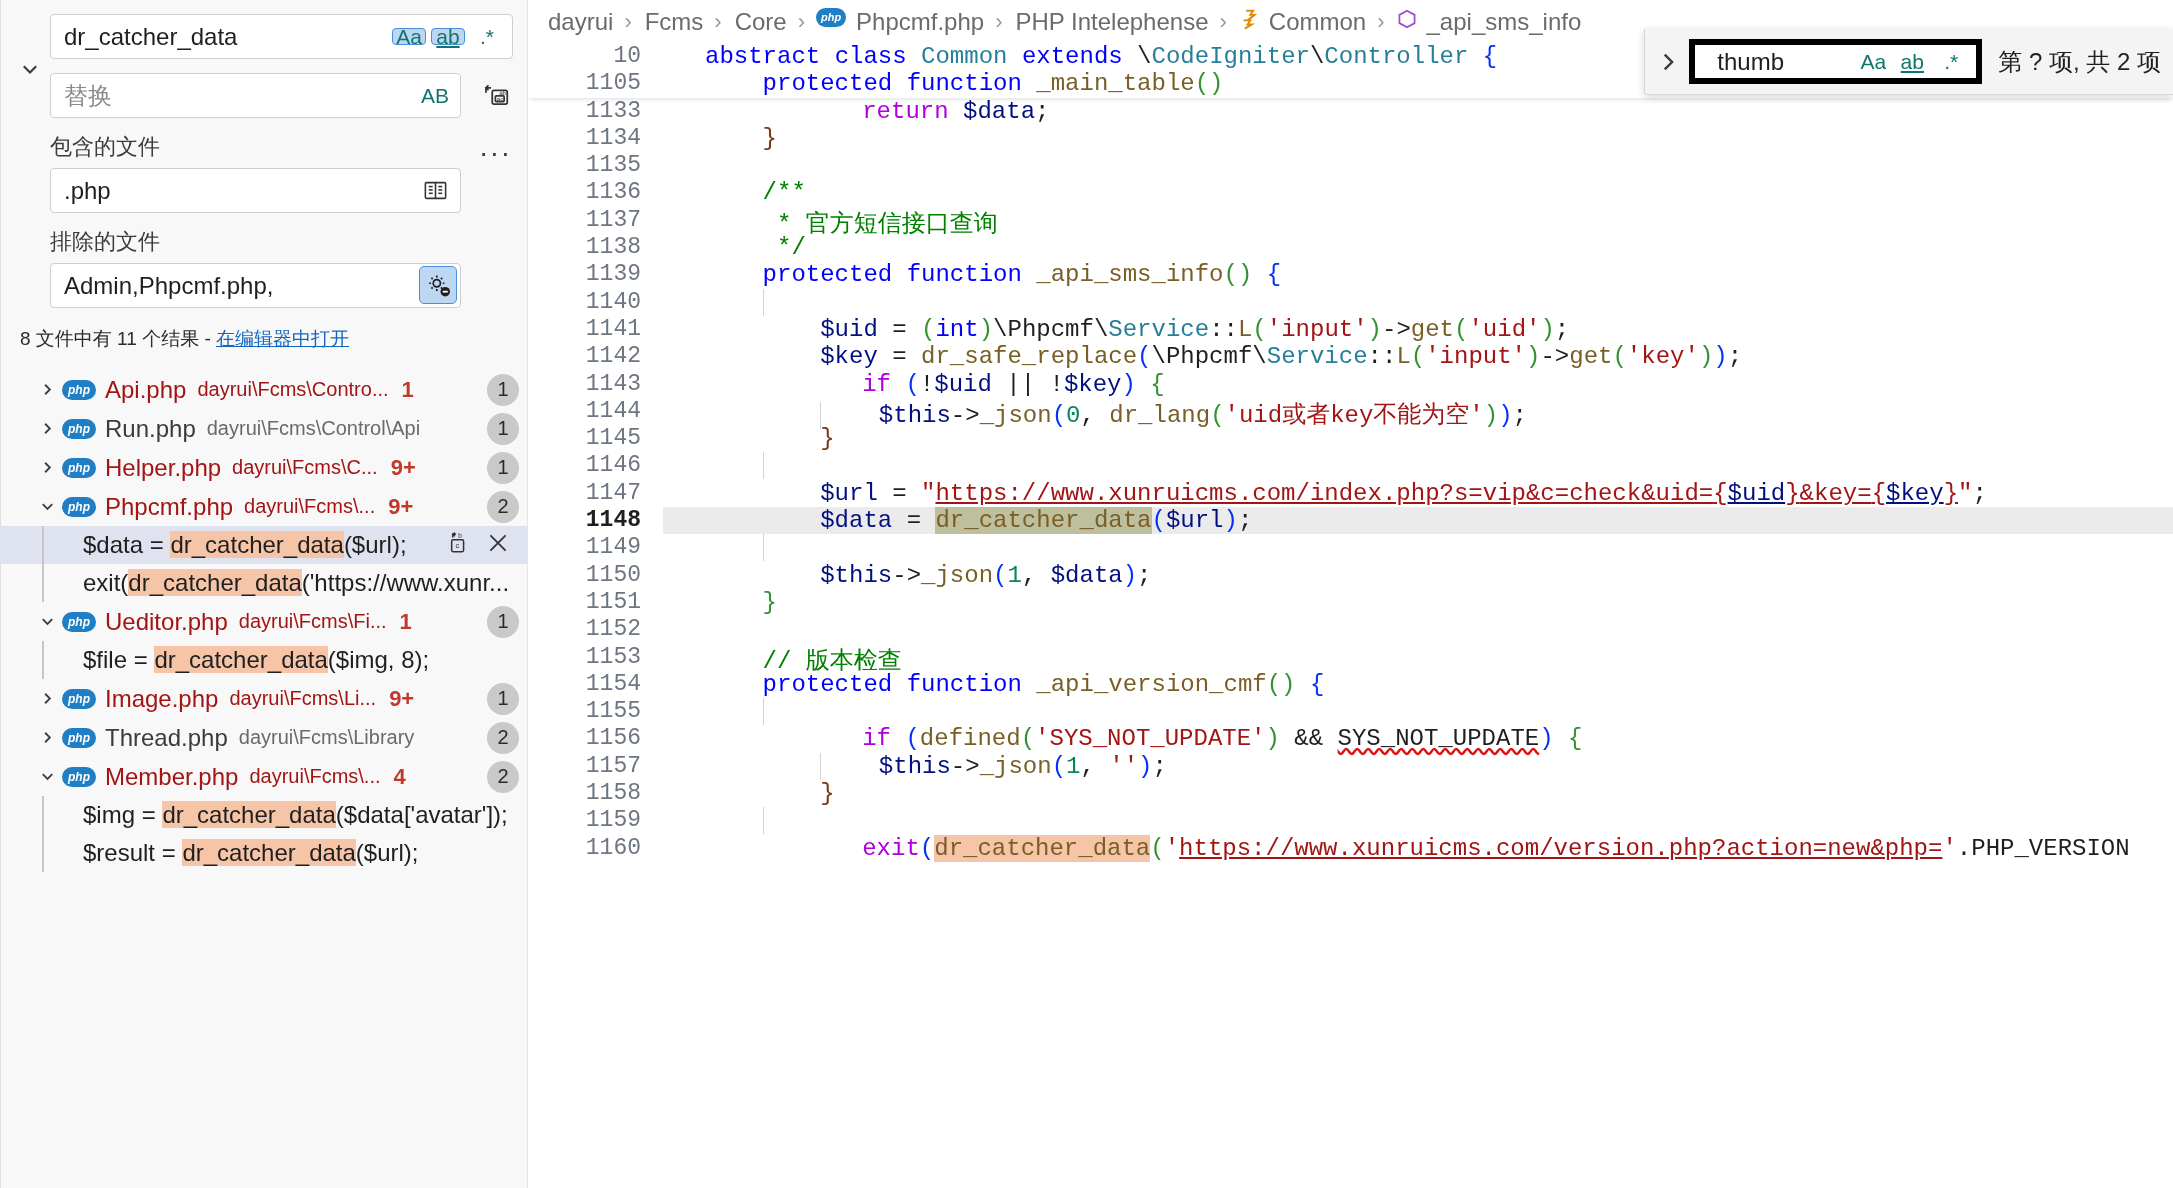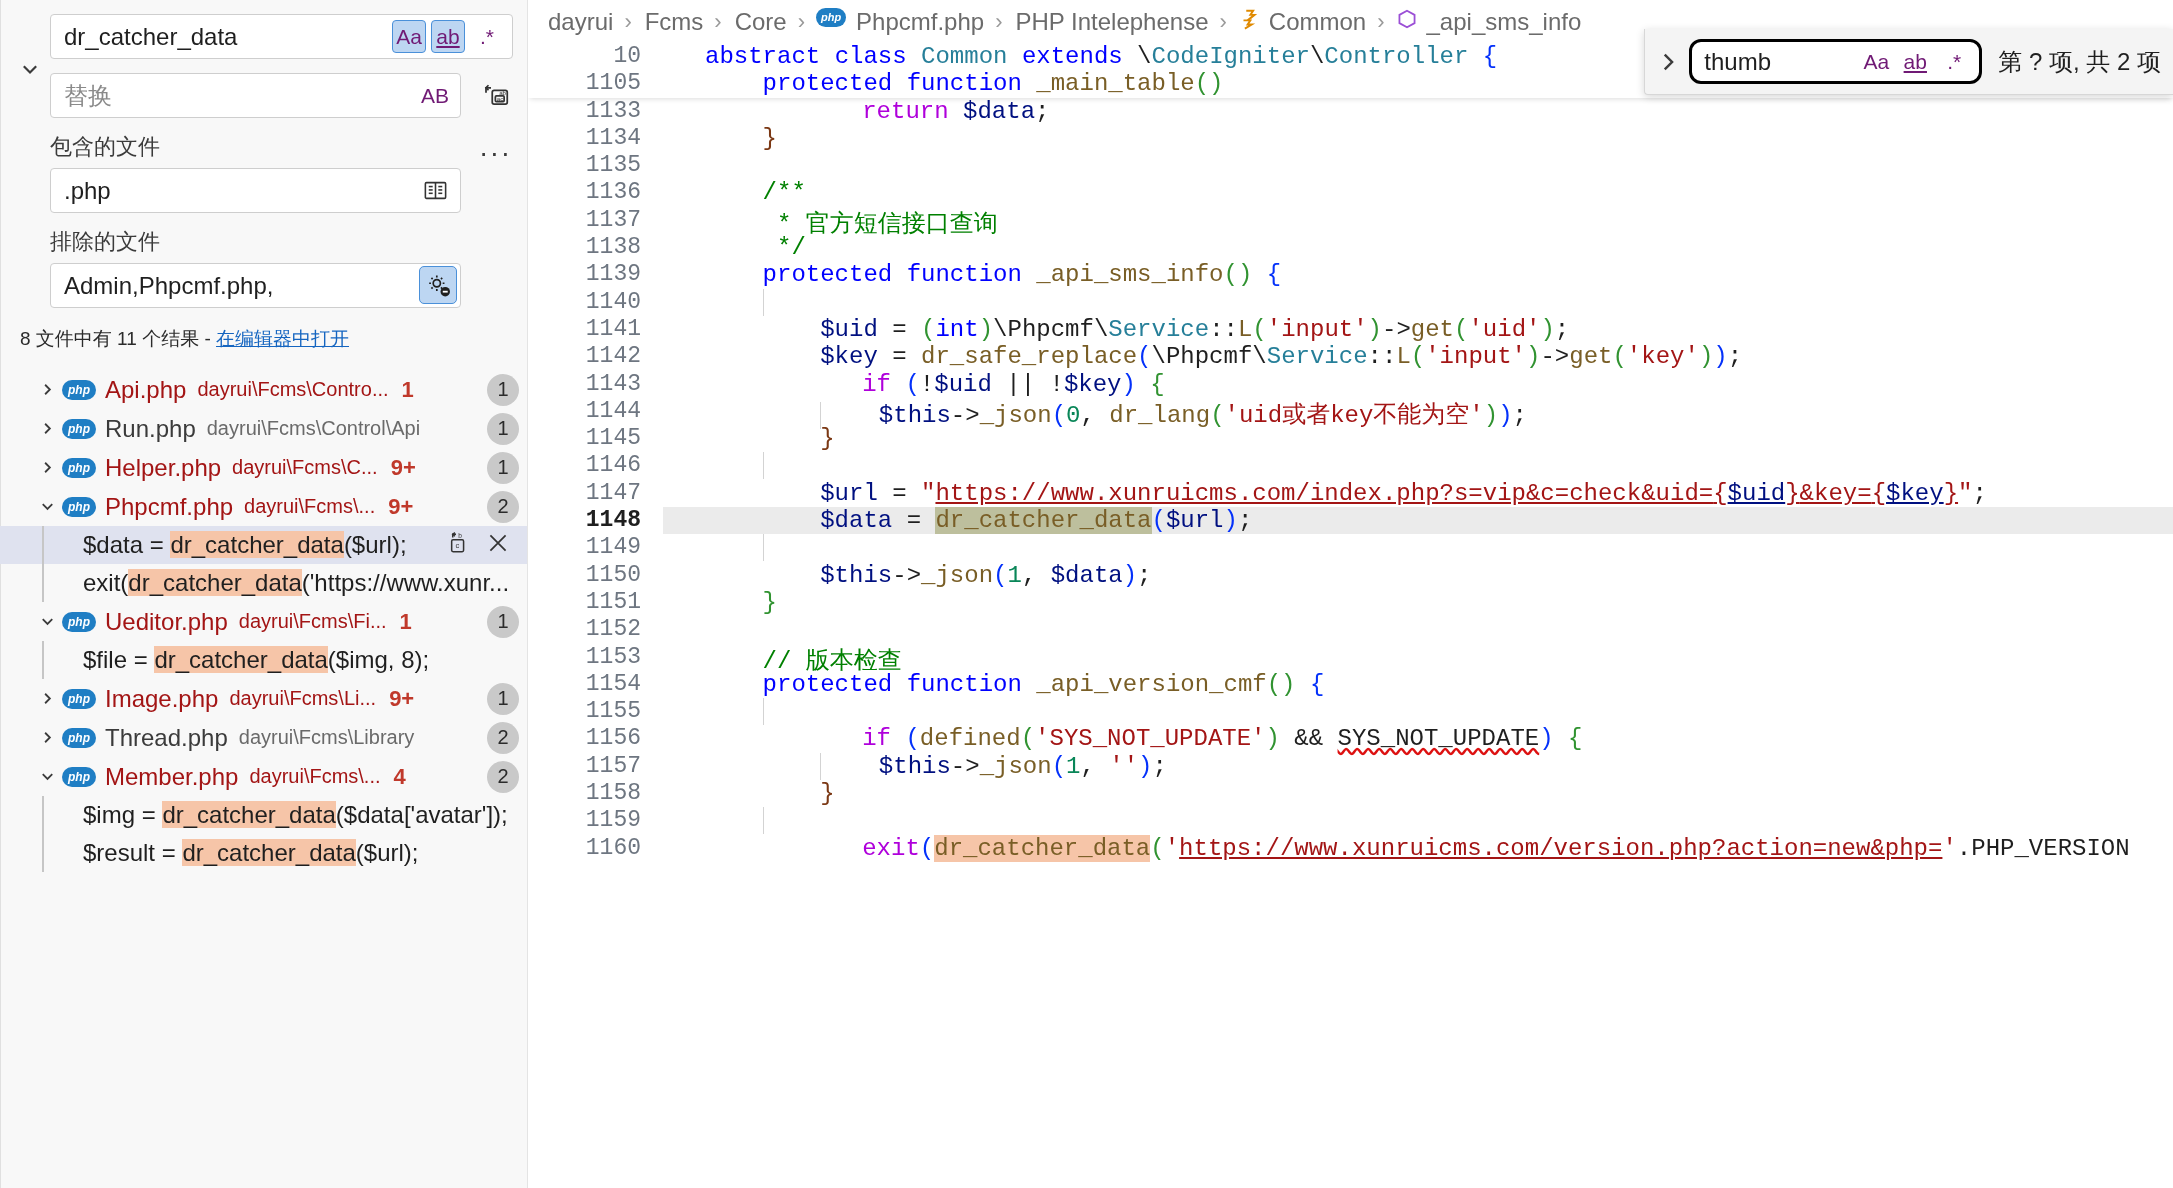--- a/index.html
+++ b/index.html
@@ -44,24 +44,24 @@
     padding-left: 13px;
     font-size: 24px;
     color: #1f1f1f;
   }
   .input-box.focused { border-color: #cecece; }
   .input-text { flex: 1; white-space: nowrap; overflow: hidden; }
   .input-text.placeholder { color: #8a8a8a; }
 
   .inline-btns { display: flex; align-items: center; gap: 5px; padding-right: 8px; }
   .ibtn {
-    width: 34px; height: 33px;
+    width: 34px; height: 17px;
     display: flex; align-items: center; justify-content: center;
     border-radius: 4px;
-    font-size: 21px; color: #701a75;
+    font-size: 21px; color: #0f766e;
     cursor: pointer;
   }
   .ibtn.on { background: #bdd6f2; border: 1px solid #4a90d9; }
   .ibtn .ul { text-decoration: underline; }
 
   .outer-btn {
     position: absolute;
     width: 38px; height: 38px;
     display: flex; align-items: center; justify-content: center;
     border-radius: 5px;
@@ -223,22 +223,22 @@
     padding: 0 12px 0 6px;
     z-index: 40;
     border-radius: 0 0 0 4px;
   }
   .fw-expand {
     width: 34px; height: 40px; display:flex; align-items:center; justify-content:center;
     cursor: pointer;
   }
   .fw-input {
     width: 293px; height: 45px;
-    background: #fff; border: 3px solid #000000; border-radius: 12px;
-    display: flex; align-items: center; padding-left: 12px;
+    background: #fff; border: 6px solid #000000; border-radius: 0;
+    display: flex; align-items: center; padding-left: 22px;
     font-size: 24px; color: #1f1f1f;
     margin-left: 4px;
   }
   .fw-count { font-size: 24px; color: #1f1f1f; margin-left: 16px; white-space: nowrap; }
 </style>
 </head>
 <body>
 
 <div id="app">
 

